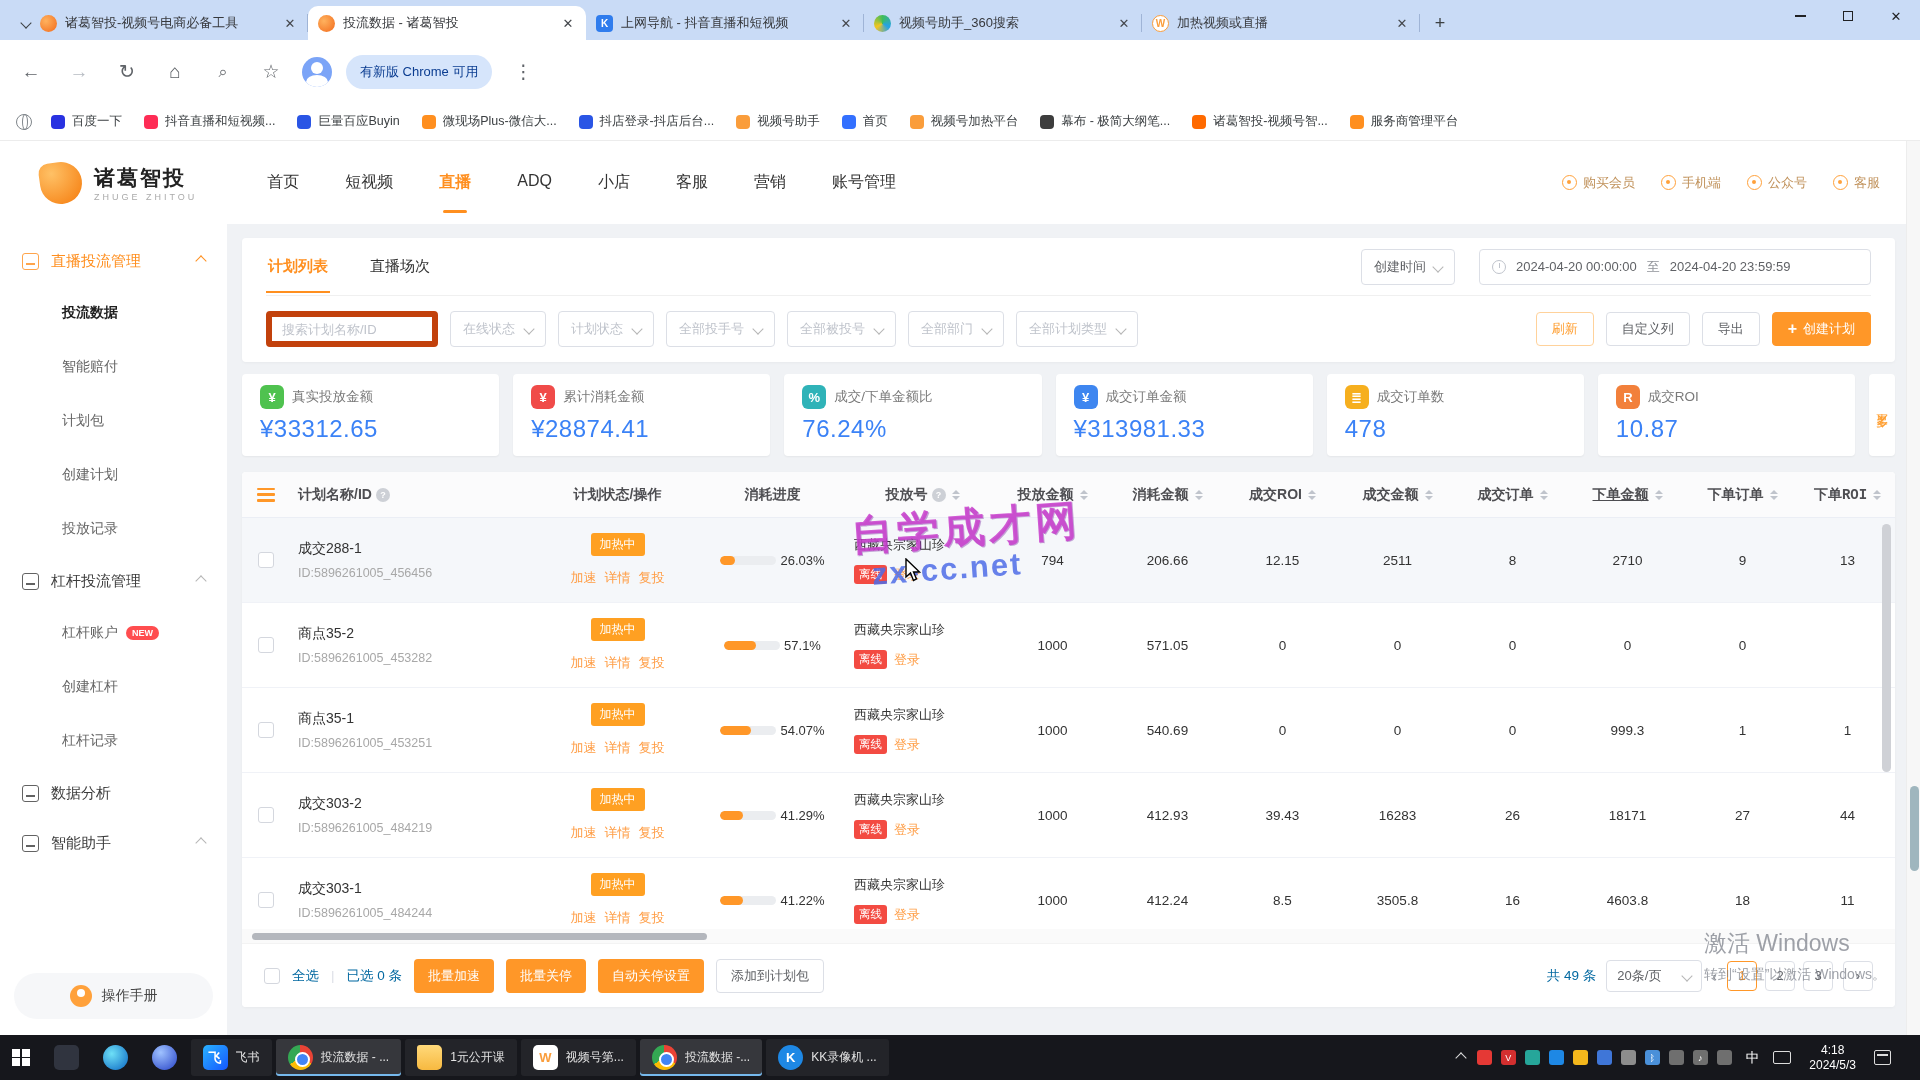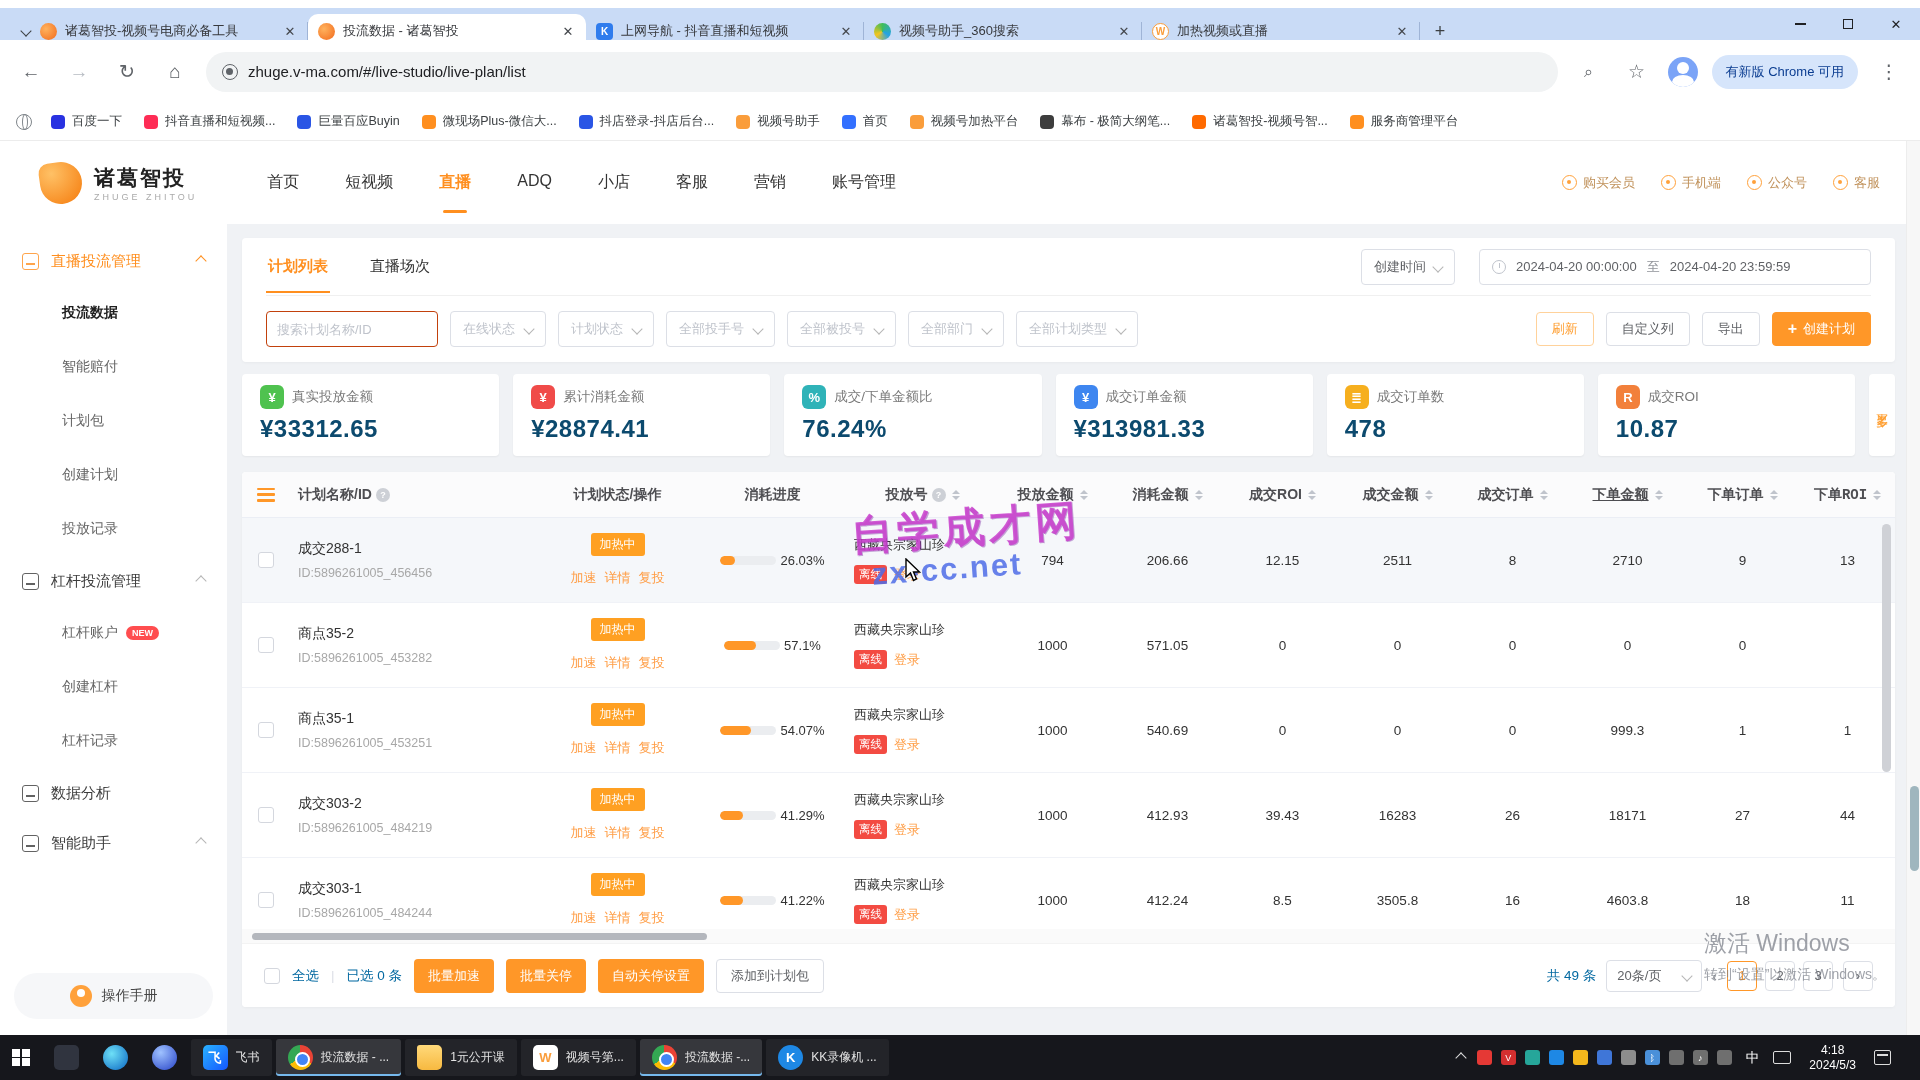--- a/index.html
+++ b/index.html
@@ -1,20 +1,20 @@
 <!DOCTYPE html>
 <html><head>
 <meta charset="utf-8">
 <style>
 *{margin:0;padding:0;box-sizing:border-box}
 html,body{width:1920px;height:1080px;overflow:hidden}
 body{font-family:"Liberation Sans","DejaVu Sans",sans-serif;font-size:14px;color:#333;background:#fff}
 #screen{position:relative;width:1920px;height:1080px;overflow:hidden;background:#fff}
 
-.tabstrip{position:absolute;left:0;top:8px;width:1920px;height:40px;background:#c9dbf6;display:flex;align-items:flex-end}
+.tabstrip{position:absolute;left:0;top:0;width:1920px;height:40px;background:#c9dbf6;display:flex;align-items:flex-end}
 .tabsearch{width:30px;height:34px;display:flex;align-items:center;justify-content:center}
 .tab{width:278px;height:34px;display:flex;align-items:center;gap:8px;padding:0 10px;border-radius:10px 10px 0 0;color:#37393d;font-size:13px;position:relative}
 .tab .sep{position:absolute;right:0;top:8px;height:18px;width:1px;background:#9fb4d6}
 .tab.active{background:#fff}
 .tab .ttl{flex:1;white-space:nowrap;overflow:hidden;text-overflow:ellipsis}
 .tab .x{width:16px;height:16px;border-radius:50%;display:flex;align-items:center;justify-content:center;font-size:13px;color:#45484d}
 .fav{width:17px;height:17px;border-radius:50%;flex:0 0 17px;display:flex;align-items:center;justify-content:center;color:#fff;font-size:10px;font-weight:bold}
 .fav.zhuge{background:radial-gradient(circle at 35% 35%,#ffb25e,#f26a1b)}
 .fav.nav-k{background:#2f7ced;border-radius:4px}
 .fav.so360{background:conic-gradient(#3fbd5a,#23a2e8,#f4c51f,#3fbd5a)}
@@ -76,34 +76,34 @@
 .ctabs{height:58px;display:flex;align-items:center;gap:38px;border-bottom:1px solid #f0f0f0}
 .ctab{font-size:15px;color:#333;position:relative;padding:17px 2px}
 .ctab.active{color:#ff8f1f;font-weight:bold}
 .ctab.active::after{content:"";position:absolute;left:0;right:0;bottom:0;height:2px;background:#ff8f1f}
 .ctabs-right{margin-left:auto;display:flex;gap:24px;align-items:center}
 .selbox{height:36px;border:1px solid #dcdfe6;border-radius:4px;display:flex;align-items:center;gap:8px;padding:0 12px;font-size:13px;color:#606266;background:#fff}
 .datebox{height:36px;width:392px;border:1px solid #dcdfe6;border-radius:4px;display:flex;align-items:center;gap:10px;padding:0 12px;font-size:13px;color:#606266}
 .clockico{width:14px;height:14px;border-radius:50%;border:1.4px solid #c0c4cc;position:relative}
 .clockico::after{content:"";position:absolute;left:5.5px;top:2.5px;width:1.5px;height:5px;background:#c0c4cc}
 .filters{height:66px;display:flex;align-items:center;gap:12px}
-.finput{width:172px;height:36px;border:1px solid #c2410c;border-radius:4px;padding:0 10px;font-size:13px;color:#333;font-family:inherit}
+.finput{width:172px;height:36px;border:6px solid #c2410c;border-radius:4px;padding:0 10px;font-size:13px;color:#333;font-family:inherit}
 .finput::placeholder{color:#bfc3cb}
 .fsel{height:36px;border:1px solid #dcdfe6;border-radius:4px;display:flex;align-items:center;gap:10px;padding:0 12px;font-size:13px;color:#bfc3cb;background:#fff}
 .factions{margin-left:auto;display:flex;gap:12px;align-items:center}
 .btn{height:34px;border-radius:4px;display:flex;align-items:center;justify-content:center;font-size:13px;padding:0 15px;background:#fff;border:1px solid #dcdfe6;color:#606266}
 .btn.refresh{border-color:#ffd29b;color:#ff9d2e}
 .btn.primary{background:#ff9728;border-color:#ff9728;color:#fff;gap:6px}
 .btn.primary .plus{font-size:16px;font-weight:bold}
 
 .stats{position:absolute;left:15px;right:25px;top:150px;height:82px;display:flex;gap:14px}
 .scard{flex:1;background:#fff;border-radius:4px;box-shadow:0 1px 2px rgba(0,0,0,.05);padding:11px 18px;display:flex;flex-direction:column;gap:6px}
 .scard .lrow{display:flex;align-items:center;gap:8px;font-size:13.5px;color:#7a7a7a}
 .scard .sico{width:24px;height:24px;border-radius:6px;color:#fff;font-size:13px;font-weight:bold;display:flex;align-items:center;justify-content:center}
-.scard .val{font-size:24px;font-weight:bold;color:#0c4a6e;letter-spacing:.5px}
+.scard .val{font-size:24px;font-weight:normal;color:#3b82f6;letter-spacing:.5px}
 .morestrip{width:26px;background:#fff;border-radius:4px;box-shadow:0 1px 2px rgba(0,0,0,.05);display:flex;flex-direction:column;align-items:center;justify-content:center;color:#ff9d2e;font-size:12px;line-height:14px;gap:4px}
 .morestrip .cv2{width:7px;height:7px;border-right:1.5px solid #ff9d2e;border-bottom:1.5px solid #ff9d2e;transform:rotate(45deg)}
 
 .panel-table{left:15px;right:25px;top:248px;bottom:28px;overflow:hidden}
 .thead,.trow{display:flex;align-items:center}
 .thead{height:46px;background:#fbfbfc;border-bottom:1px solid #ebeef5;font-weight:bold;color:#4e4e52;font-size:14px}
 .cell{flex:0 0 auto;display:flex;align-items:center;justify-content:center;gap:4px;overflow:hidden}
 .cell.left{justify-content:flex-start;padding-left:8px}
 .menubars{width:18px;height:14px;display:flex;flex-direction:column;justify-content:space-between}
 .menubars i{height:2.5px;background:#ff9728;border-radius:1px}
@@ -231,24 +231,20 @@
         </div>
       <div class="wbtn">✕</div>
     </div>
   </div>
 
   <div class="toolbar">
     <div class="nicon">←</div>
     <div class="nicon" style="color:#b6bbc2">→</div>
     <div class="nicon">↻</div>
     <div class="nicon">⌂</div>
-    <div class="urlbox">
-      <span class="tune"></span>
-      <span class="urltext">zhuge.v-ma.com/#/live-studio/live-plan/list</span>
-    </div>
     <div class="nicon" style="font-size:16px">⌕</div>
     <div class="nicon">☆</div>
     <div class="avatar"></div>
     <div class="updatepill">有新版 Chrome 可用</div>
     <div class="nicon">⋮</div>
   </div>
 
   <div class="bookmarks">
     <span class="globe"></span>
     <div id="bookmarks" style="display:flex;gap:4px">

